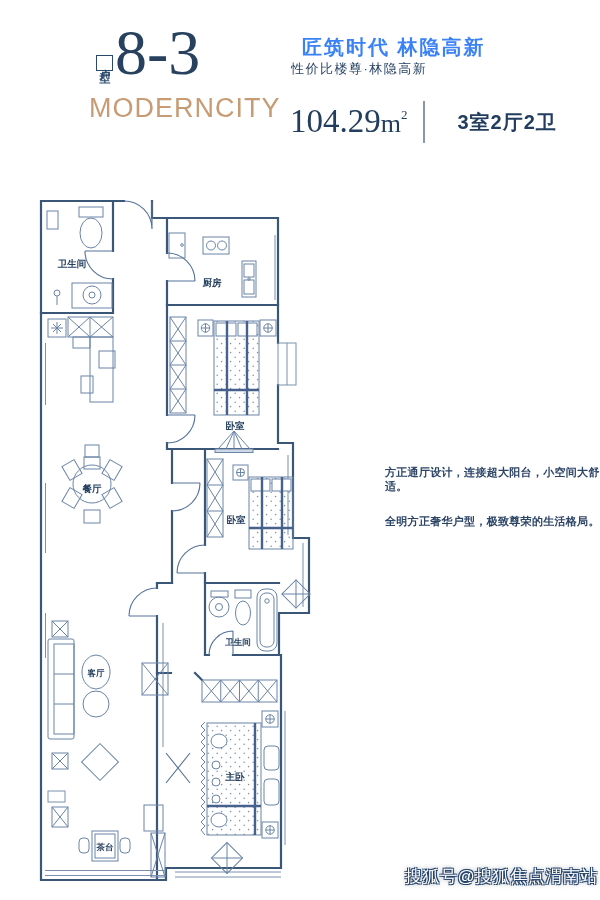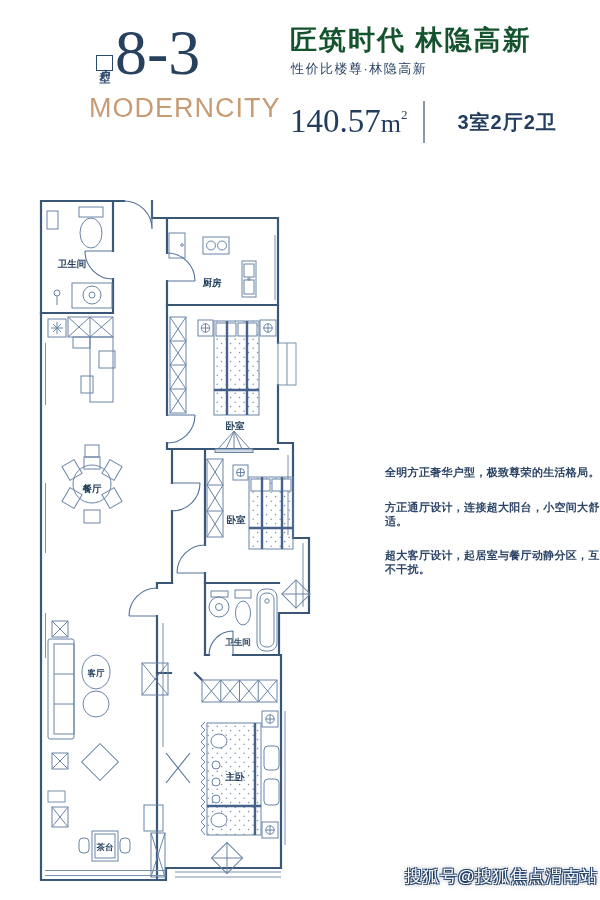--- a/index.html
+++ b/index.html
@@ -21,22 +21,22 @@
   .unit-num{
     position:absolute;left:115px;top:21px;color:#27415f;
     font-family:"Liberation Serif","DejaVu Serif",serif;font-size:64px;line-height:1;font-weight:400;
   }
   .brand{
     position:absolute;left:89px;top:94px;color:#c79b73;
     font-size:27px;font-weight:400;letter-spacing:1px;line-height:1.1;
   }
   
   .slogan-title{
-    position:absolute;left:290px;top:22px;margin:0;color:#14532d;
-    font-size:27px;font-weight:700;letter-spacing:2px;white-space:nowrap;
+    position:absolute;left:290px;top:22px;margin:12px;color:#3b82f6;
+    font-size:20px;font-weight:700;letter-spacing:2px;white-space:nowrap;
   }
   .slogan-sub{
     position:absolute;left:291px;top:60px;margin:0;color:#2a4464;
     font-size:13px;font-weight:500;letter-spacing:1.5px;white-space:nowrap;
   }
   .spec-row{position:absolute;left:290px;top:101px;display:flex;align-items:center;}
   .area{color:#223d5e;font-family:"Liberation Serif","DejaVu Serif",serif;font-size:33px;line-height:1.2;}
   .area .unit{font-size:26px;}
   .area sup{font-size:13px;vertical-align:13px;}
   .spec-divider{width:2px;height:42px;background:#8a97a8;margin:0 15px 0 16px;}
@@ -60,21 +60,21 @@
 <div class="page">
 
   <span class="unit-tag">户型</span>
   <span class="unit-num">8-3</span>
   <div class="brand">MODERNCITY</div>
 
   <h1 class="slogan-title">匠筑时代 林隐高新</h1>
   <p class="slogan-sub">性价比楼尊·林隐高新</p>
 
   <div class="spec-row">
-    <span class="area"><span>140.57</span><span class="unit">m</span><sup>2</sup></span>
+    <span class="area"><span>104.29</span><span class="unit">m</span><sup>2</sup></span>
     <span class="spec-divider"></span>
     <span class="layout-text">3室2厅2卫</span>
   </div>
 
   <svg class="plan" viewBox="0 0 276 692">
     <defs>
       <pattern id="dots" width="9" height="9" patternUnits="userSpaceOnUse">
         <circle cx="2.2" cy="2.2" r="0.8" fill="#7d94b2"></circle>
           <circle cx="6.6" cy="6.6" r="0.8" fill="#7d94b2"></circle>
       </pattern>
@@ -263,19 +263,18 @@
       <text x="57" y="299" font-size="9.5">餐厅</text>
       <text x="201" y="330" font-size="9.5">卧室</text>
       <text x="203" y="452" font-size="8.5">卫生间</text>
       <text x="61" y="483" font-size="8.5">客厅</text>
       <text x="200" y="587" font-size="9.5">主卧</text>
       <text x="70" y="657" font-size="8.5">茶台</text>
     </g>
   </svg>
 
   <div class="desc">
+    <p>方正通厅设计，连接超大阳台，小空间大舒适。</p>
     <p>全明方正奢华户型，极致尊荣的生活格局。</p>
-    <p>方正通厅设计，连接超大阳台，小空间大舒适。</p>
-    <p>超大客厅设计，起居室与餐厅动静分区，互不干扰。</p>
   </div>
 
   <div class="watermark">搜狐号@搜狐焦点渭南站</div>
 </div>
 
 </body></html>

